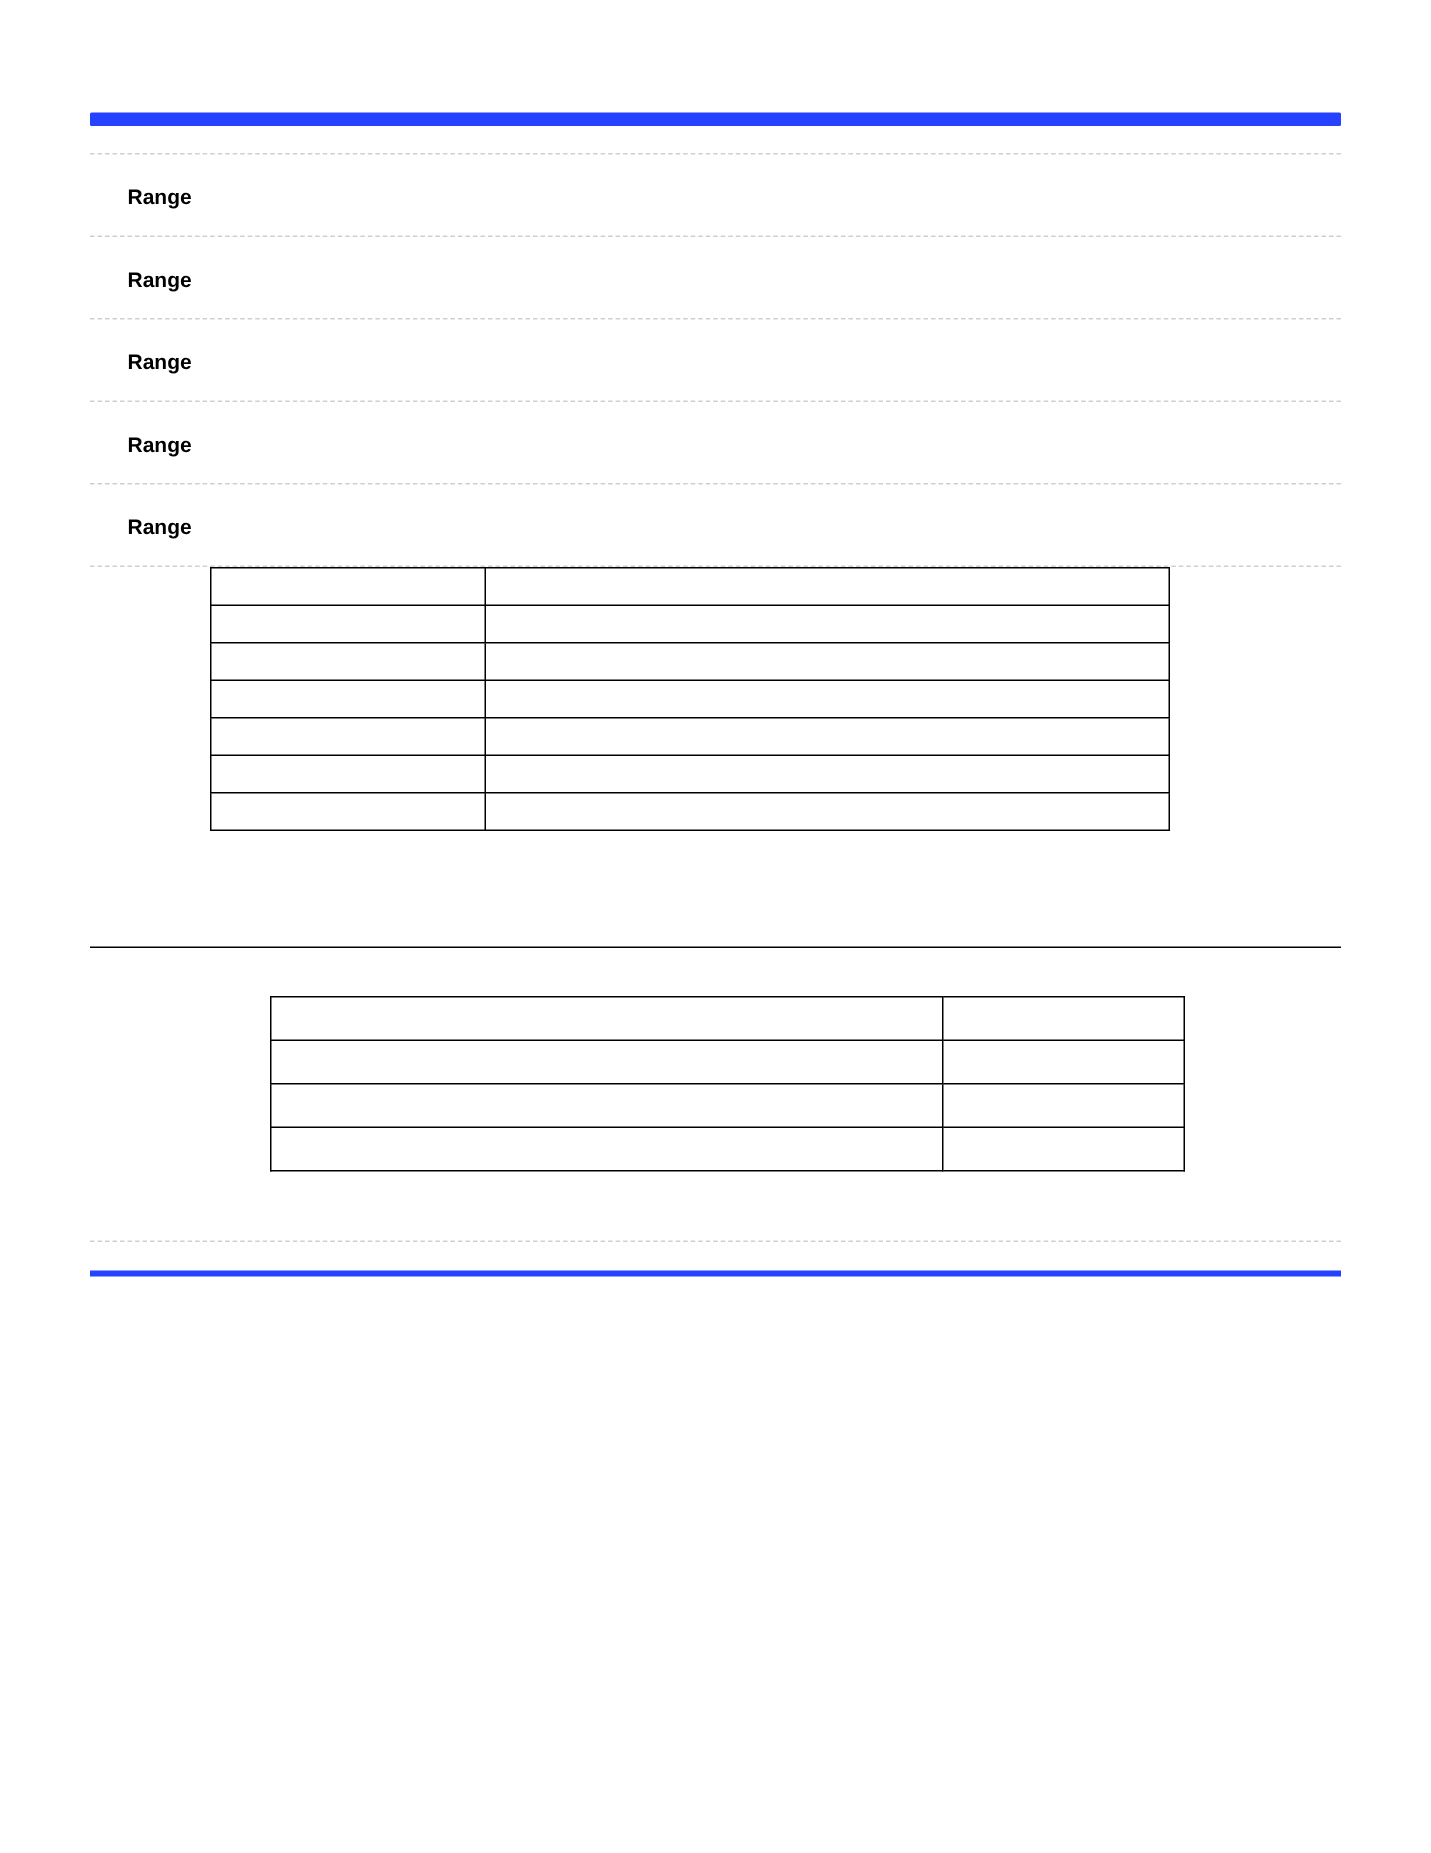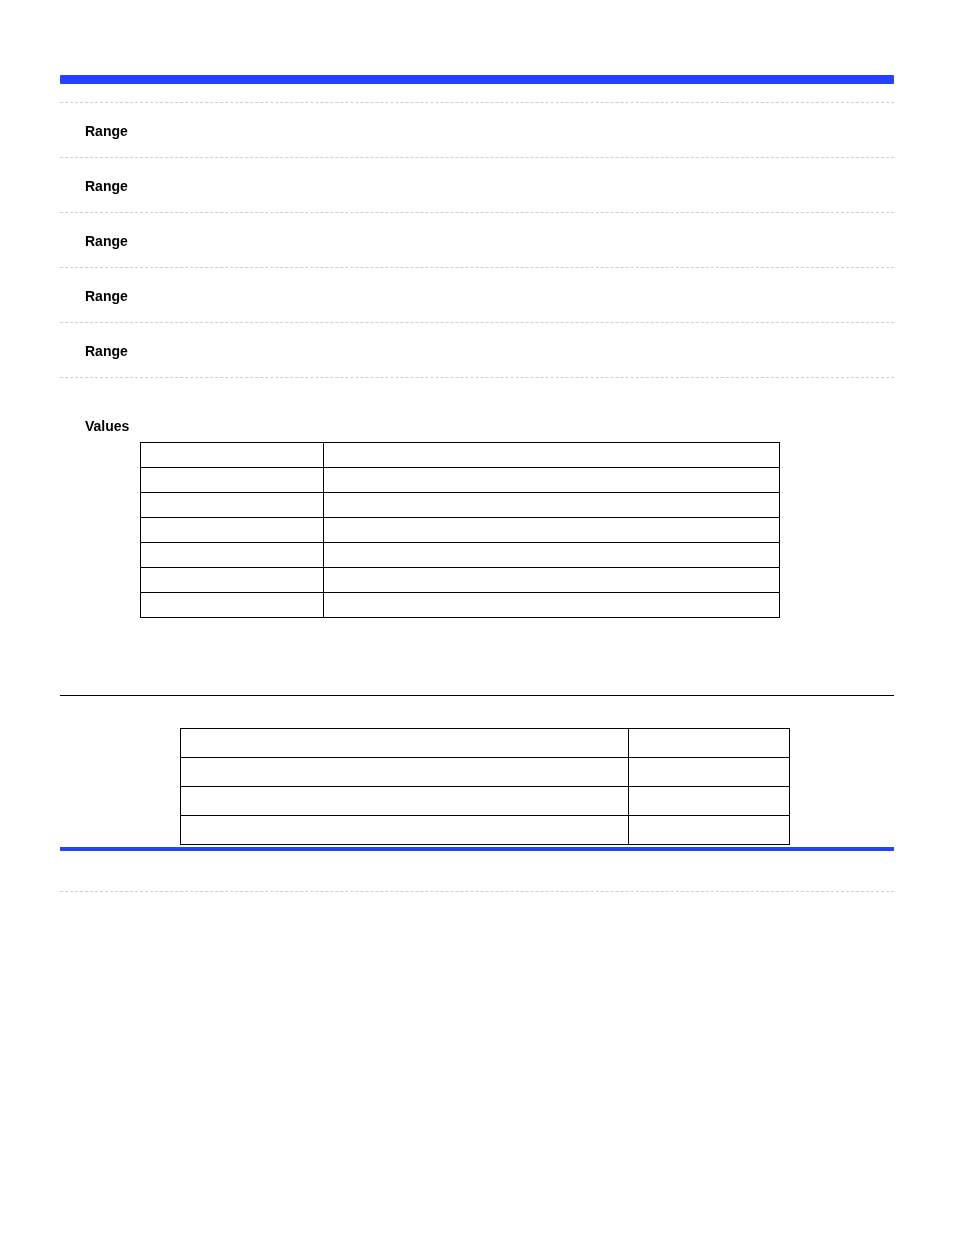--- a/index.html
+++ b/index.html
@@ -182,21 +182,20 @@
     <div class="param-desc"></div>
   </div>
   <div class="dash-sep"></div>
 
   <div class="param-block">
     <div class="param-title">Range</div>
     <div class="param-desc"></div>
   </div>
   <div class="dash-sep"></div>
 
-  <div class="values-label">Values</div>
   <table class="values-tbl">
     <tbody>
         <tr>
           <td class="c0"></td>
           <td class="c1"></td>
         </tr>
     <tr>
           <td class="c0"></td>
           <td class="c1"></td>
         </tr>

